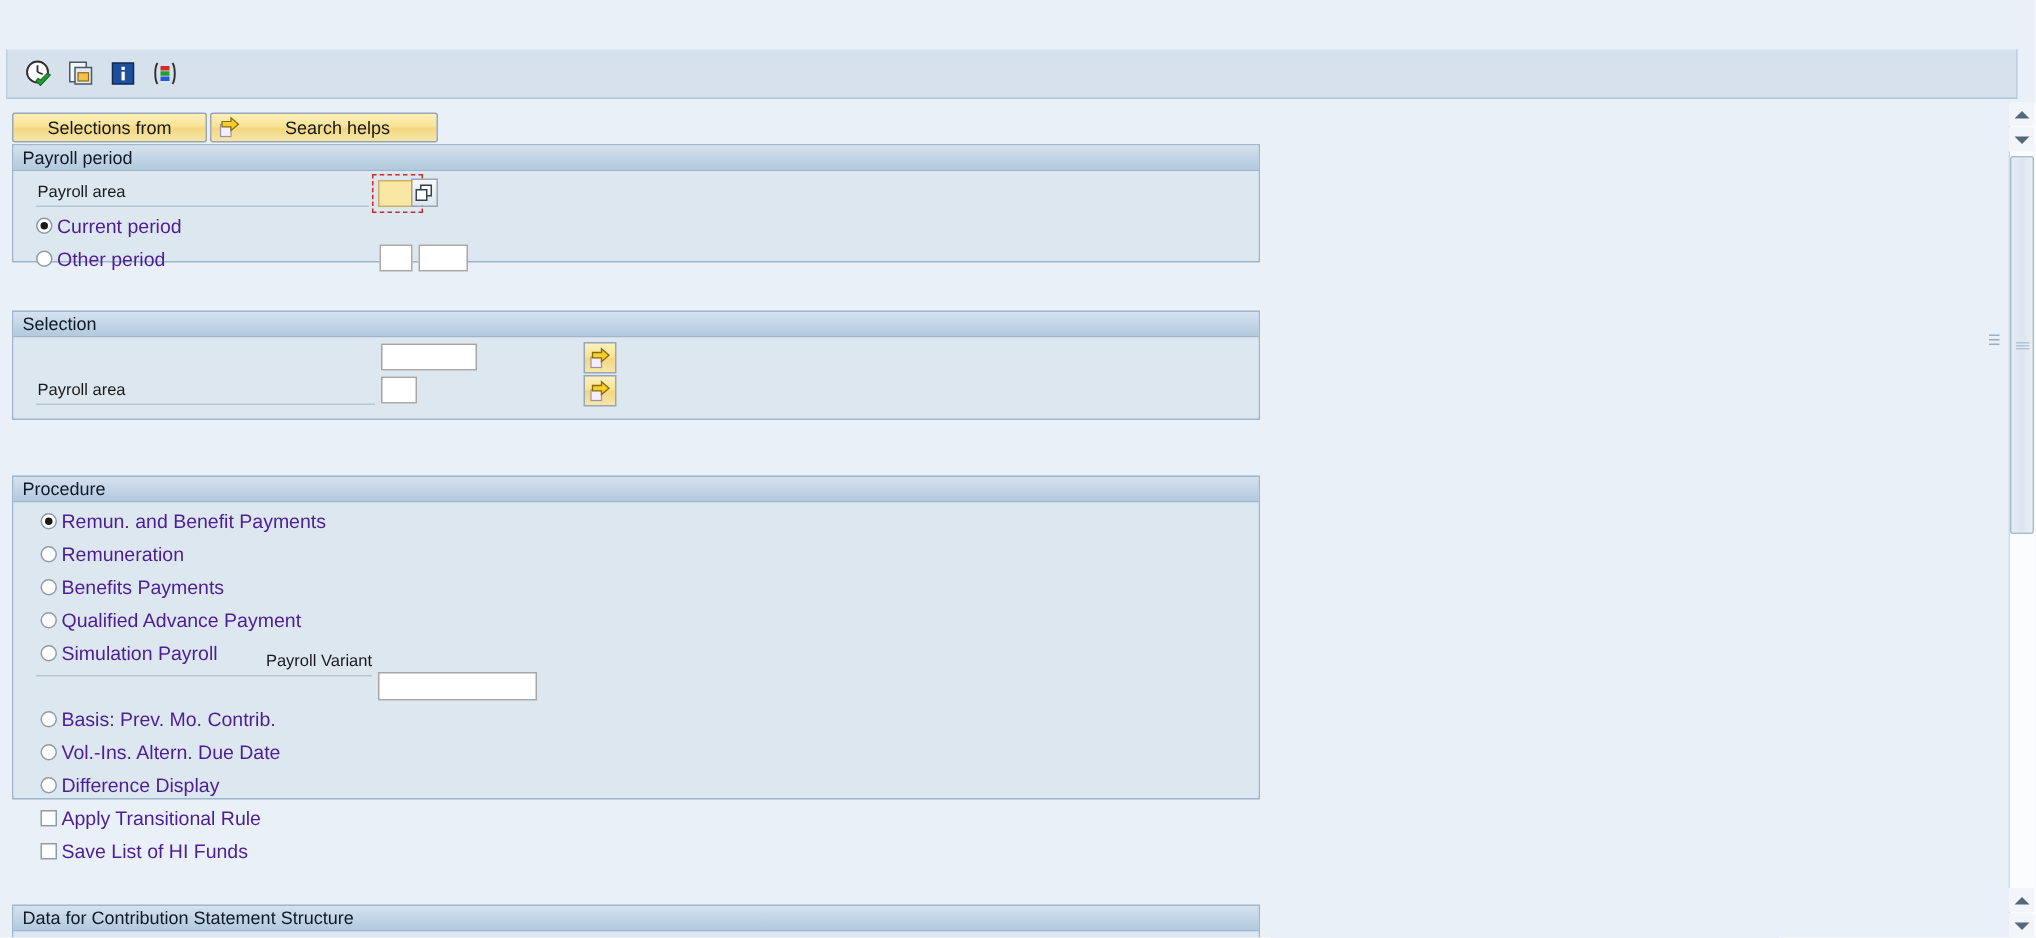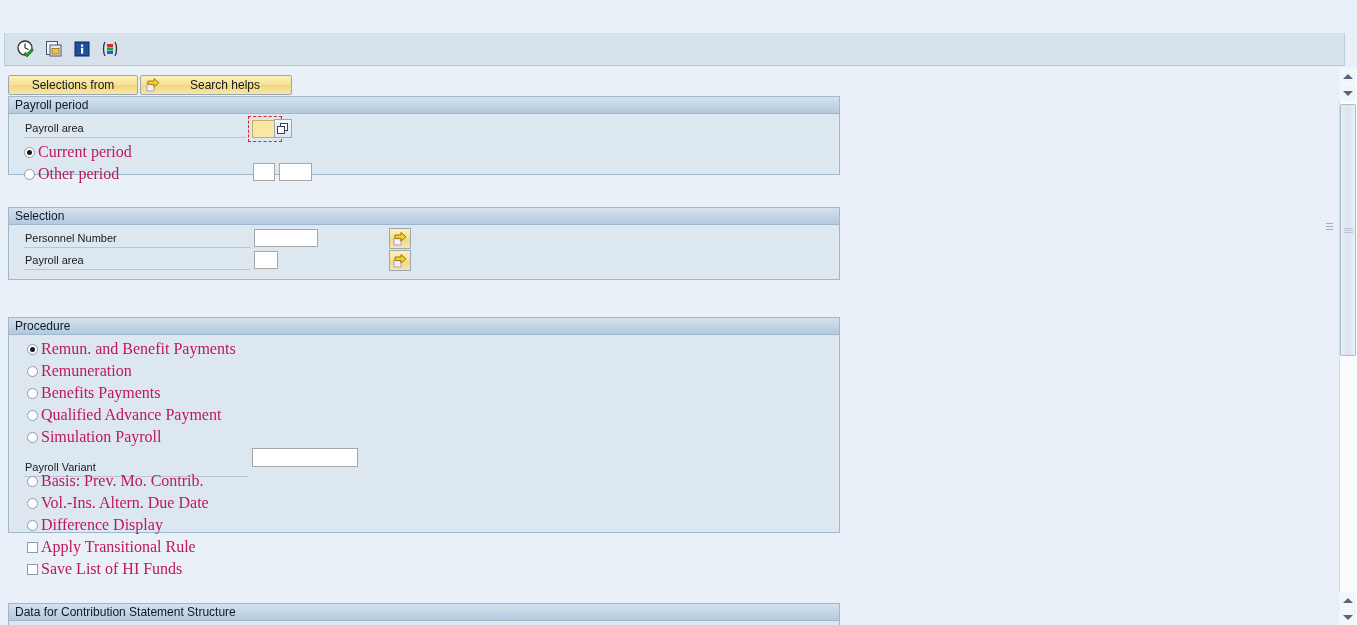--- a/index.html
+++ b/index.html
@@ -207,23 +207,22 @@
   }
 
   
   .optrow {
     position: absolute;
     display: flex;
     align-items: center;
     gap: 3px;
     white-space: nowrap;
     cursor: pointer;
-    font-size: 16px;
-    color: #be185d;
-    font-family: Liberation Serif, serif;
+    font-size: 13px;
+    color: #4c1d95;
   }
   .radio {
     width: 11px; height: 11px;
     border-radius: 50%;
     background: #ffffff;
     border: 1px solid #8f9ba8;
     box-sizing: border-box;
     position: relative;
     flex: 0 0 auto;
   }
@@ -409,21 +408,20 @@
 
         <input class="inputbox" style="left: 244px; top: 49px; width: 22px; height: 18px;" value="">
         <input class="inputbox" style="left: 270px; top: 49px; width: 33px; height: 18px;" value="">
       </div>
     </div>
 
     <div class="group" style="left:8px; top:139px; width:832px; height:73px;">
       <div class="group-header">Selection</div>
       <div class="group-body">
 
-        <div class="fieldlabel" style="left:15px; top:5px; width:226px;">Personnel Number</div>
         <input class="inputbox" style="left: 245px; top: 4px; width: 64px; height: 18px;" value="">
         <div class="multibtn" style="left:380px; top:3px;">
           <svg width="16" height="16" viewBox="0 0 16 16">
             <rect x="2" y="7" width="7" height="7" fill="#f3eef9" stroke="#9a8fb5" stroke-width="0.8"></rect>
             <path d="M3 4 L9 4 L9 1.5 L14 5.8 L9 10 L9 7.6 L3 7.6 Z" fill="#f6cf2a" stroke="#8a6a0f" stroke-width="0.9"></path>
           </svg>
         </div>
 
         <div class="fieldlabel" style="left:15px; top:27px; width:226px;">Payroll area</div>
         <input class="inputbox" style="left: 245px; top: 26px; width: 24px; height: 18px;" value="">
@@ -458,21 +456,21 @@
         <div class="optrow" style="left:18px; top:71px;">
           <span class="radio"></span>
           <span>Qualified Advance Payment</span>
         </div>
 
         <div class="optrow" style="left:18px; top:93px;">
           <span class="radio"></span>
           <span>Simulation Payroll</span>
         </div>
 
-        <div class="fieldlabel" style="left:15px; top:124px; width:224px;">Payroll Variant</div>
+        <div class="fieldlabel" style="left:15px; top:98px; width:224px;text-align:right;">Payroll Variant</div>
         <input class="inputbox" style="left: 243px; top: 113px; width: 106px; height: 19px;" value="">
 
         <div class="optrow" style="left:18px; top:137px;">
           <span class="radio"></span>
           <span>Basis: Prev. Mo. Contrib.</span>
         </div>
 
         <div class="optrow" style="left:18px; top:159px;">
           <span class="radio"></span>
           <span>Vol.-Ins. Altern. Due Date</span>

